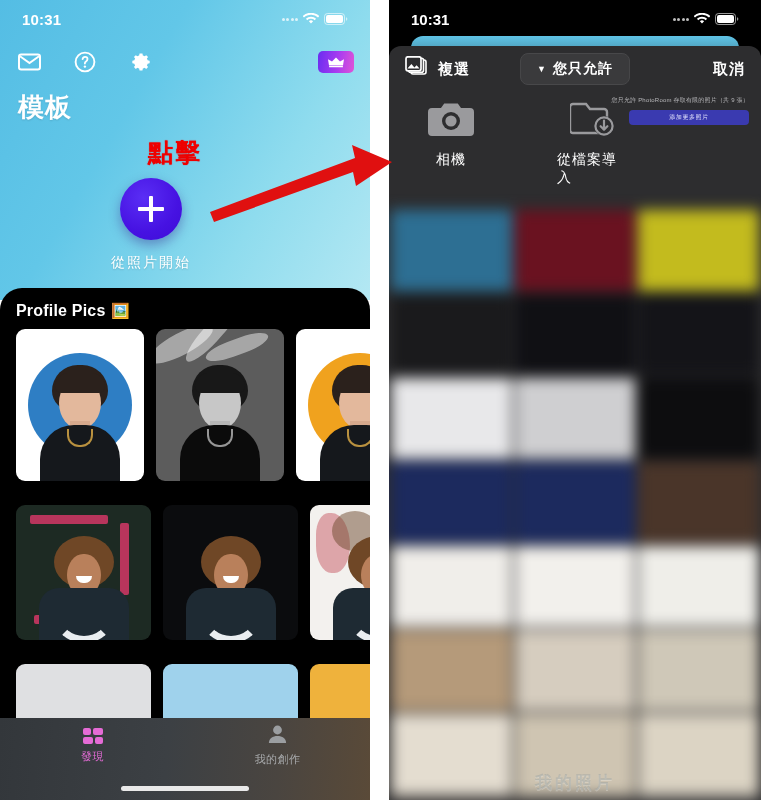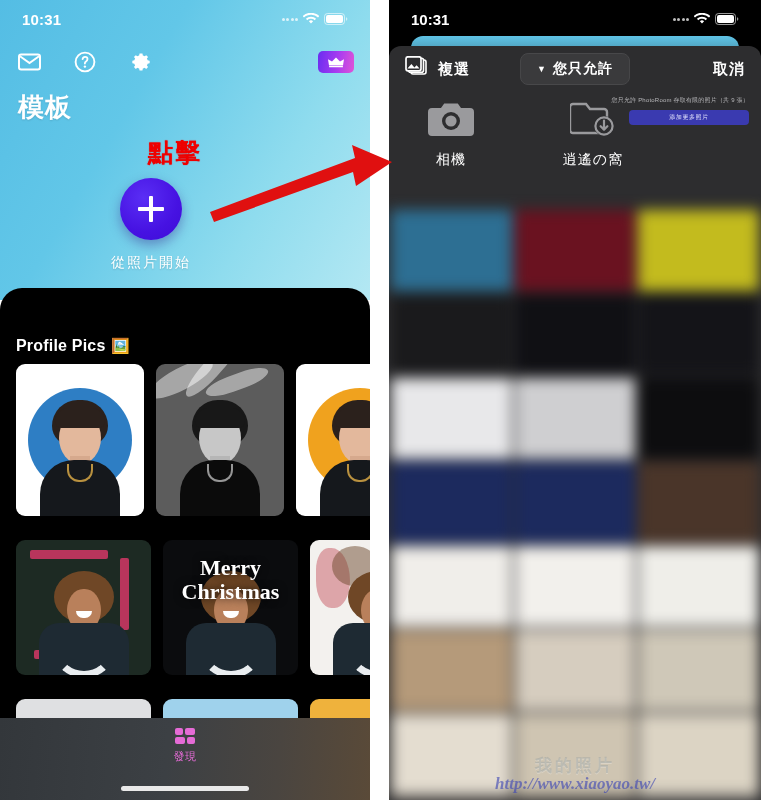--- a/index.html
+++ b/index.html
@@ -333,21 +333,21 @@
 
     <div class="plus-wrap">
       <div class="plus-btn">
         <span class="plus-glyph"></span>
       </div>
       <div class="start-label">從照片開始</div>
     </div>
 
     <div class="dark-sheet">
 
-      <div style="padding-top:14px;margin-top:35px;">
+      <div style="padding-top:14px;">
         <div class="sec-title">
           <span>Profile Pics</span>
           <span class="sec-emoji">🖼️</span>
         </div>
         <div class="rail">
           <div class="card c-pp pp1">
             <span class="pp-circ pp-blue"></span>
             <span class="person">
               <i class="hair"></i>
                 <i class="face"></i>
@@ -391,24 +391,20 @@
             <i class="xm-fr" style="left:104px;top:18px;width:9px;height:72px;"></i>
             <i class="xm-fr" style="left:18px;top:110px;width:90px;height:9px;"></i>
             <span class="xm-person">
               <i class="afro"></i>
                 <i class="face2"></i>
                 <i class="smile"></i>
                 <i class="shirt"></i>
             </span>
           </div>
           <div class="card c-xm xm2">
-            <div class="merry">
-              <div>Merry</div>
-              <div>Christmas</div>
-            </div>
             <span class="xm-person">
               <i class="afro"></i>
                 <i class="face2"></i>
                 <i class="smile"></i>
                 <i class="shirt"></i>
             </span>
           </div>
           <div class="card c-xm xm3">
             <i style="position:absolute;left:6px;top:8px;width:34px;height:60px;background:#c44a55;border-radius:40% 60% 50% 50%;opacity:.45;"></i>
             <i style="position:absolute;left:22px;top:6px;width:46px;height:40px;background:#6d4a2e;border-radius:50%;opacity:.5;"></i>
@@ -435,20 +431,29 @@
       <div class="tabs">
         <div class="tab active">
           <span class="grid-ic">
               <i></i>
               <i></i>
               <i></i>
               <i></i>
             </span>
           <span class="lbl" style="color:#e56bd6">發現</span>
         </div>
+        <div class="tab">
+          <span>
+            <svg width="19" height="18" viewBox="0 0 19 18">
+                <circle cx="9.5" cy="5" r="4.4" fill="#9b9ea1"></circle>
+                <path d="M.9 18c0-4.6 3.9-7 8.6-7s8.6 2.4 8.6 7Z" fill="#9b9ea1"></path>
+              </svg>
+          </span>
+          <span class="lbl">我的創作</span>
+        </div>
       </div>
       <div class="home-bar"></div>
     </div>
   </div>
 
   <div class="gap"></div>
 
   <div class="phone" id="phone-right">
     <div class="rp-status">
       <span class="clock">10:31</span>
@@ -514,21 +519,21 @@
         </div>
         <div class="src">
           <span>
             <svg width="46" height="38" viewBox="0 0 46 38">
               <path d="M3 4h13l4 5h14a3 3 0 0 1 3 3v18a3 3 0 0 1-3 3H3a3 3 0 0 1-3-3V7a3 3 0 0 1 3-3Z" fill="none" stroke="#9a9a9d" stroke-width="2.4"></path>
               <circle cx="34" cy="26" r="10" fill="#2d2d2f"></circle>
               <circle cx="34" cy="26" r="8.6" fill="none" stroke="#9a9a9d" stroke-width="2.2"></circle>
               <path d="M34 20.6v9m0 0-3.4-3.4M34 29.6l3.4-3.4" fill="none" stroke="#9a9a9d" stroke-width="2.2" stroke-linecap="round"></path>
             </svg>
           </span>
-          <span class="lbl">逍遙の窩</span>
+          <span class="lbl">從檔案導入</span>
         </div>
       </div>
 
       <div class="photo-grid" id="photo-grid">
           <div class="ph" style="background: rgb(45, 111, 147);"></div>
           <div class="ph" style="background: rgb(106, 18, 32);"></div>
           <div class="ph" style="background: rgb(195, 187, 30);"></div>
           <div class="ph" style="background: rgb(26, 26, 28);"></div>
           <div class="ph" style="background: rgb(16, 16, 20);"></div>
           <div class="ph" style="background: rgb(20, 20, 24);"></div>
@@ -547,21 +552,20 @@
           <div class="ph" style="background: rgb(228, 221, 208);"></div>
           <div class="ph" style="background: rgb(207, 197, 178);"></div>
           <div class="ph" style="background: rgb(220, 212, 196);"></div>
           <div class="ph" style="background: rgb(207, 192, 173);"></div>
           <div class="ph" style="background: rgb(216, 205, 187);"></div>
           <div class="ph" style="background: rgb(230, 224, 210);"></div>
         </div>
 
       <div class="wm">
         <div class="wm1">我的照片</div>
-        <div class="wm2">http://www.xiaoyao.tw/</div>
       </div>
     </div>
   </div>
 
   <div class="tap-note">點擊</div>
   <svg class="arrow-svg" viewBox="0 0 761 800">
     <polygon points="210,212 355,158 352,145 392,162 356,186 353,172 214,222" fill="#e01010"></polygon>
   </svg>
 
 </div>

